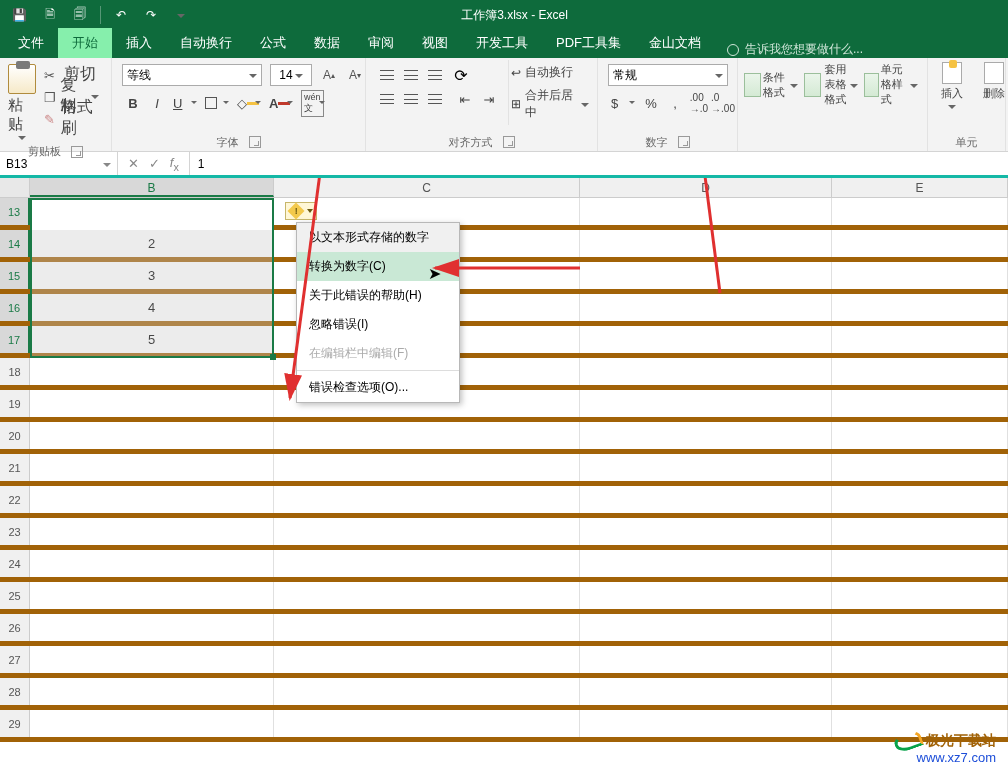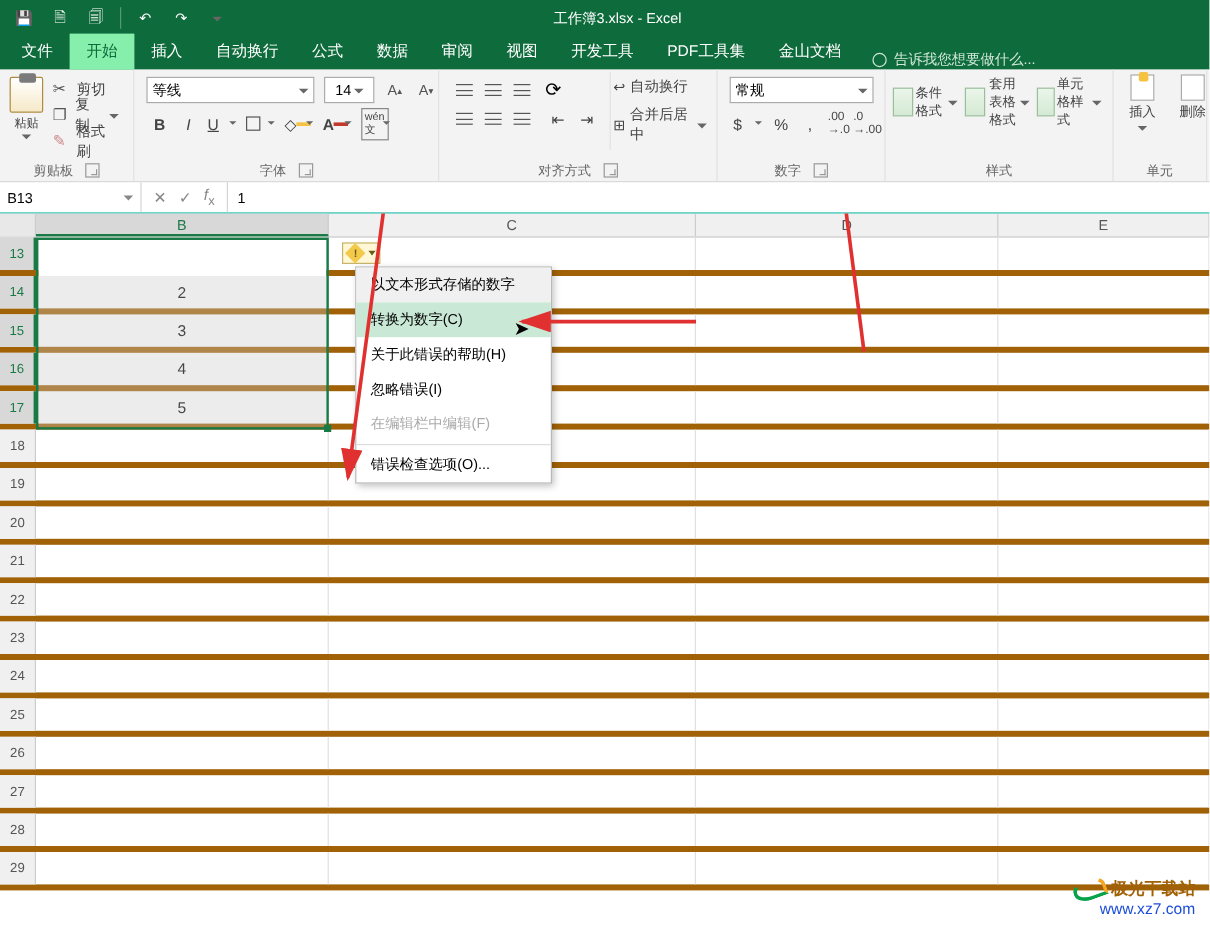--- a/index.html
+++ b/index.html
@@ -23,23 +23,23 @@
 .ribbon { height: 94px; background: #f3f3f3; border-bottom: 1px solid #d4d4d4; display: flex; }
 .group { border-right: 1px solid #e2e2e2; padding: 2px 6px 0 6px; display: flex; flex-direction: column; position: relative; }
 .group-label { height: 18px; font-size: 11px; color: #666; text-align: center; display: flex; align-items: center; justify-content: center; gap: 6px; }
 .group-body { flex: 1; display: flex; align-items: flex-start; }
 .dlauncher { width: 12px; height: 12px; border: 1px solid #999; position: relative; margin-left: 4px; }
 .dlauncher::after { content:''; position: absolute; right: 1px; bottom: 1px; width: 4px; height: 4px; border-right: 1px solid #999; border-bottom: 1px solid #999; }
 
 .clip-left { display: flex; flex-direction: column; align-items: center; padding: 4px 2px; }
 .paste-icon { width: 28px; height: 30px; border: 1px solid #b08b3d; background: linear-gradient(#fff,#f6e9c8); border-radius: 2px; position: relative; }
 .paste-icon::before { content:''; position:absolute; top:-4px; left:7px; width:14px; height:8px; background:#7a7a7a; border-radius:2px; }
-.big-label { font-size: 10px; color: #444; margin-top: 2px; }
+.big-label { font-size: 15px; color: #444; margin-top: 2px; }
 .drop-tri { width: 0; height: 0; border-left: 4px solid transparent; border-right: 4px solid transparent; border-top: 4px solid #666; margin-top: 2px; }
-.clip-right { display: flex; flex-direction: column; gap: 2px; padding: 4px 2px; font-size: 12px; color: #444; }
+.clip-right { display: flex; flex-direction: column; gap: 2px; padding: 4px 2px; font-size: 16px; color: #444; }
 .clip-row { display: flex; align-items: center; gap: 4px; height: 20px; padding: 0 4px; }
 .ic-scissors,.ic-copy,.ic-brush { width: 16px; height: 16px; display:inline-block; }
 .ic-scissors::before { content:'✂'; font-size:13px; color:#555; }
 .ic-copy::before { content:'❐'; font-size:13px; color:#555; }
 .ic-brush::before { content:'✎'; font-size:13px; color:#c88; }
 
 .font-row1 { display:flex; align-items:center; gap:8px; margin-bottom:6px; }
 .font-name { width:140px; height:22px; border:1px solid #ababab; background:#fff; font-size:12px; padding:2px 4px; display:flex; align-items:center; justify-content:space-between; }
 .font-size { width:42px; height:22px; border:1px solid #ababab; background:#fff; font-size:12px; display:flex; align-items:center; justify-content:center; gap:2px; }
 .size-btn { width:18px; height:20px; display:flex; align-items:center; justify-content:center; font-size:12px; color:#555; }
@@ -69,21 +69,21 @@
 .style-block { display:flex; gap:6px; padding-top:2px; }
 .style-btn { display:flex; flex-direction:row; align-items:center; gap:2px; font-size:11px; color:#444; width:54px; }
 .style-icon { width:28px; height:24px; border:1px solid #9bbf9b; background:linear-gradient(#eaf5ea,#d4ead4); }
 
 .cells-block { display:flex; gap:6px; padding-top:2px;}
 .cell-btn { display:flex; flex-direction:column; align-items:center; gap:2px; font-size:11px; color:#444; width:36px;}
 .cell-icon { width:20px; height:22px; border:1px solid #aaa; background:#fff; position:relative;}
 .cell-icon.ins::before{content:'';position:absolute;top:-3px;left:6px;width:8px;height:8px;background:#f5c242;border-radius:2px;}
 
 
-.namebox-row { height: 26px; border-bottom: 1px solid #14b8a6; display: flex; align-items: stretch; background:#fff; }
+.namebox-row { height: 26px; border-bottom: 3px solid #14b8a6; display: flex; align-items: stretch; background:#fff; }
 .namebox { width: 118px; border-right: 1px solid #d4d4d4; display:flex; align-items:center; padding:0 6px; font-size:12px; position:relative; }
 .namebox::after { content:''; position:absolute; right:6px; top:11px; width:0;height:0;border-left:4px solid transparent;border-right:4px solid transparent;border-top:4px solid #888; }
 .fxbtns { display:flex; align-items:center; gap:10px; padding:0 10px; border-right:1px solid #d4d4d4; color:#888; font-size:13px; }
 .fxinput { flex:1; padding:0 8px; display:flex; align-items:center; font-size:12px; }
 
 
 .grid-area { position: relative; height: calc(773px - 30px - 28px - 94px - 26px); overflow:hidden; }
 .colheads { display:flex; height:20px; background:#f0f0f0; border-bottom:1px solid #ccc; }
 .corner { width:30px; border-right:1px solid #ccc; background:#e8e8e8; }
 .ch { border-right:1px solid #ccc; text-align:center; font-size:12px; color:#555; line-height:20px; }
@@ -337,23 +337,20 @@
 表格格式</span>
             <span class="drop-tri"></span>
           </div>
         <div class="style-btn">
             <div class="style-icon"></div>
             <span>单元格样式</span>
             <span class="drop-tri"></span>
           </div>
       </div>
     </div>
-    <div class="group-label">
-        <span>样式</span>
-      </div>
   </div>
 
   <div class="group" style="width:78px">
     <div class="group-body">
       <div class="cells-block">
         <div class="cell-btn">
             <div class="cell-icon ins"></div>
             <span>插入</span>
             <span class="drop-tri"></span>
           </div>

